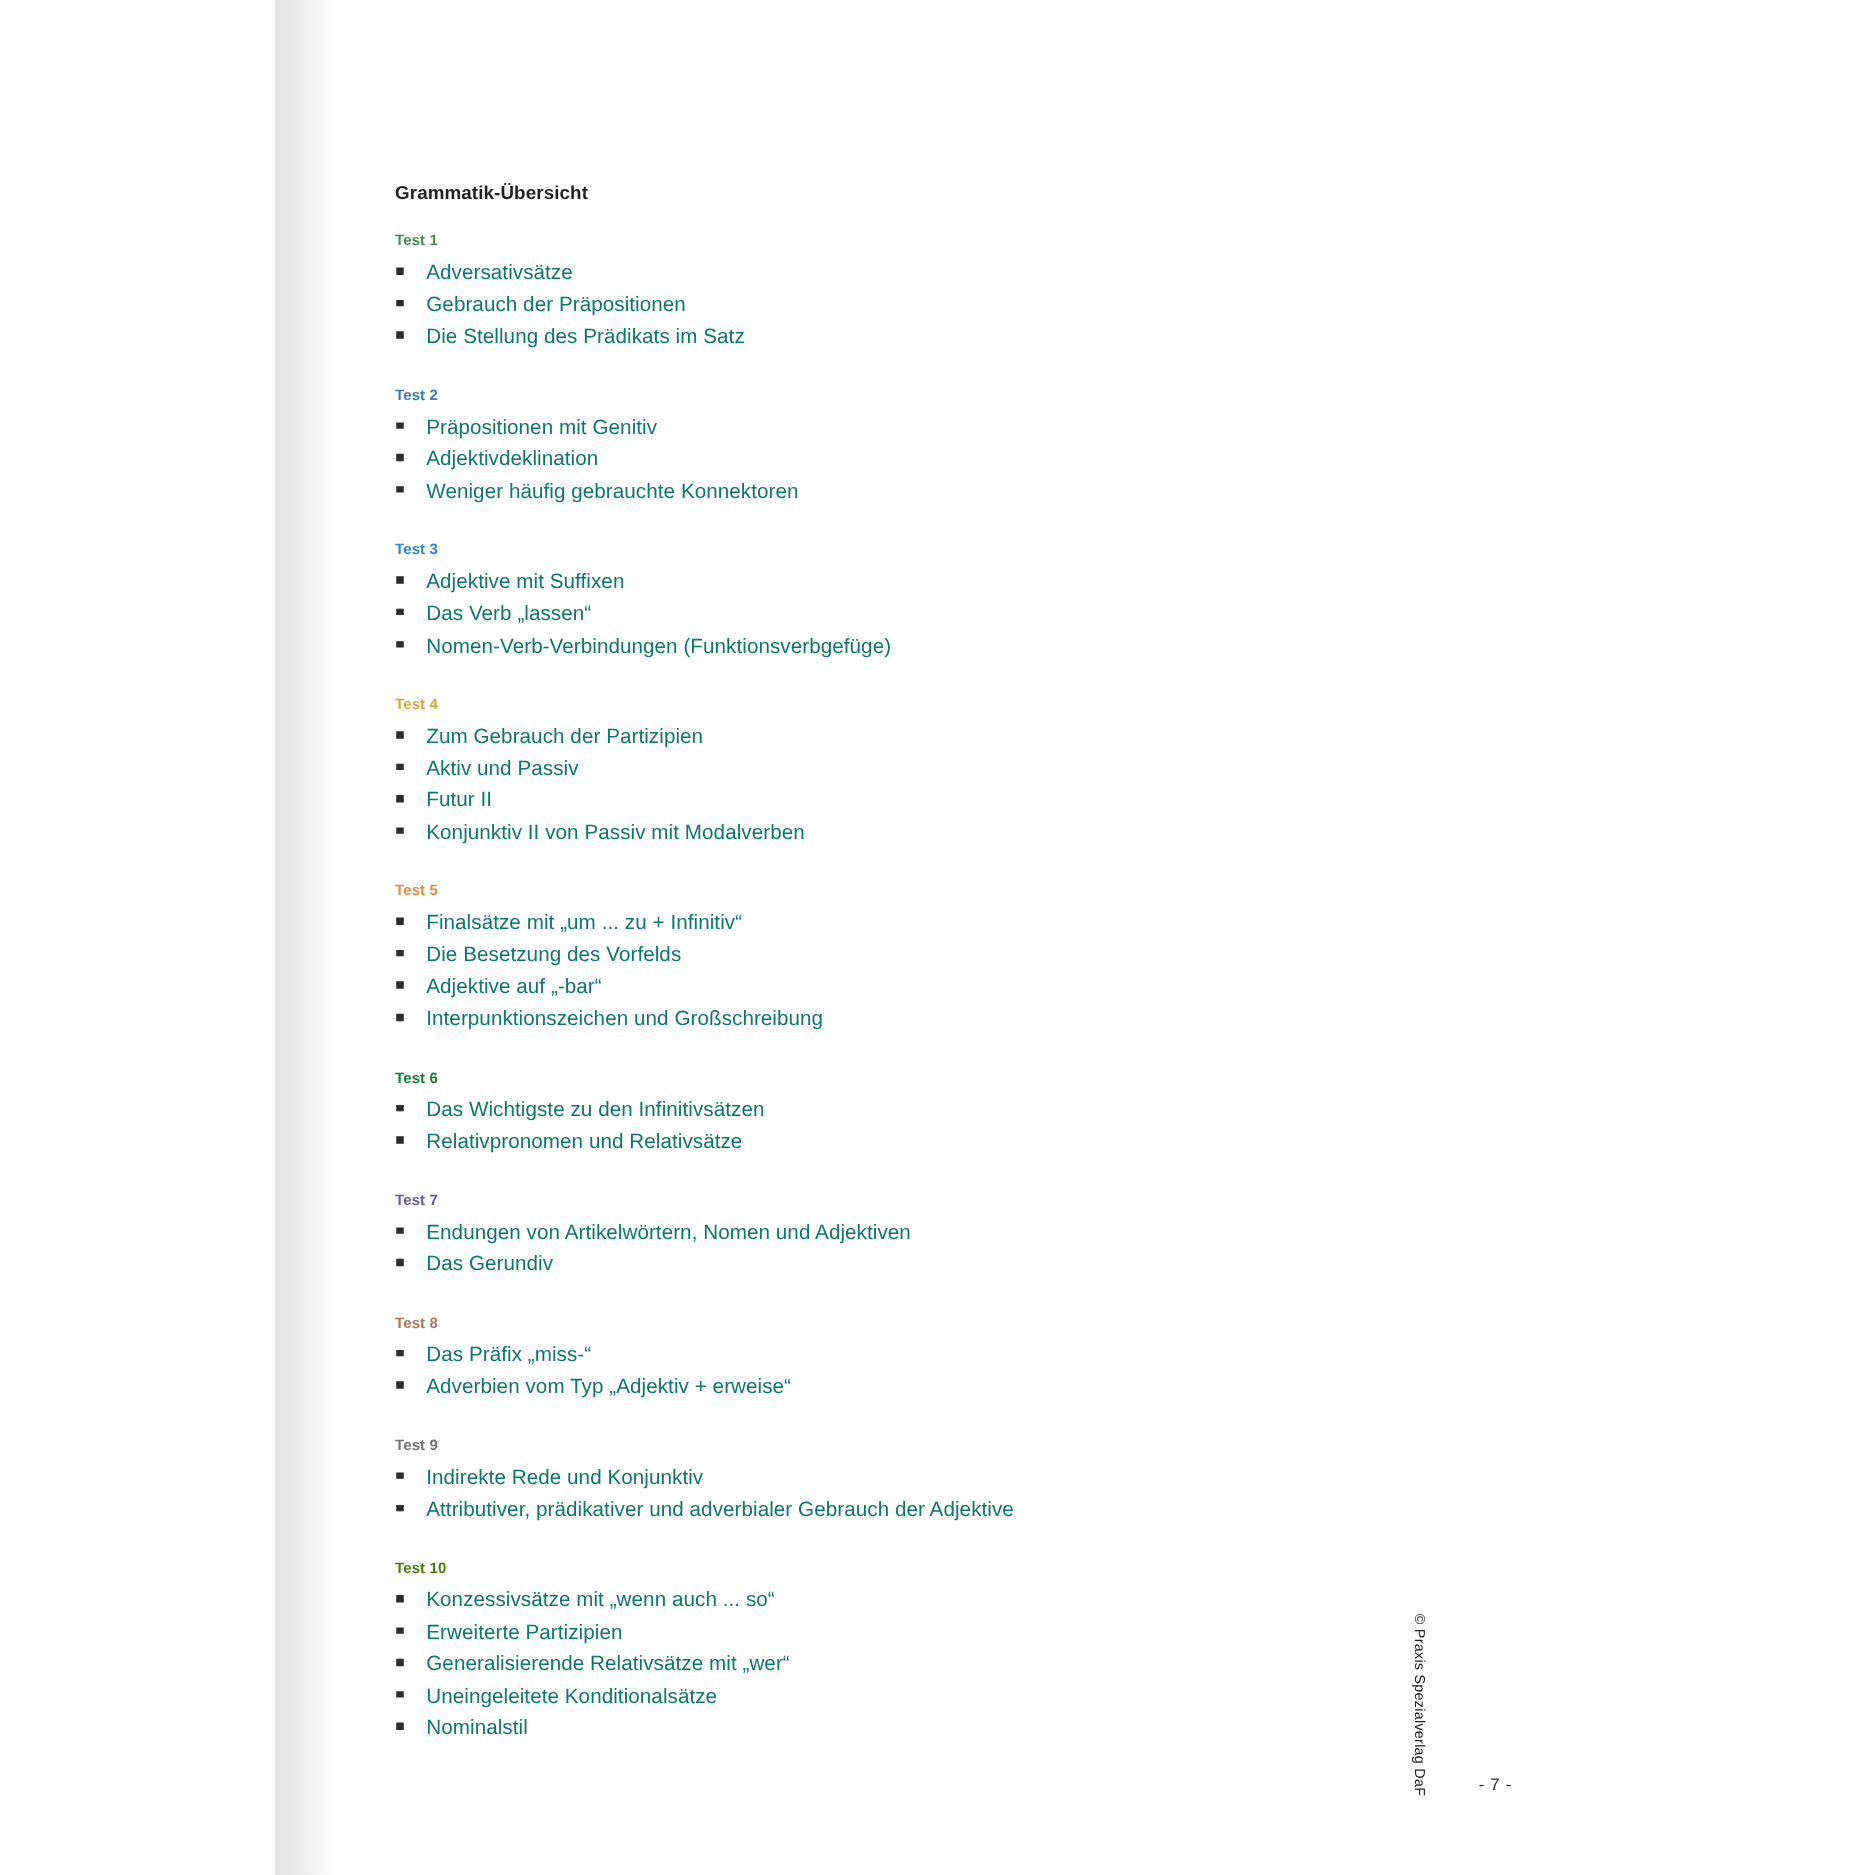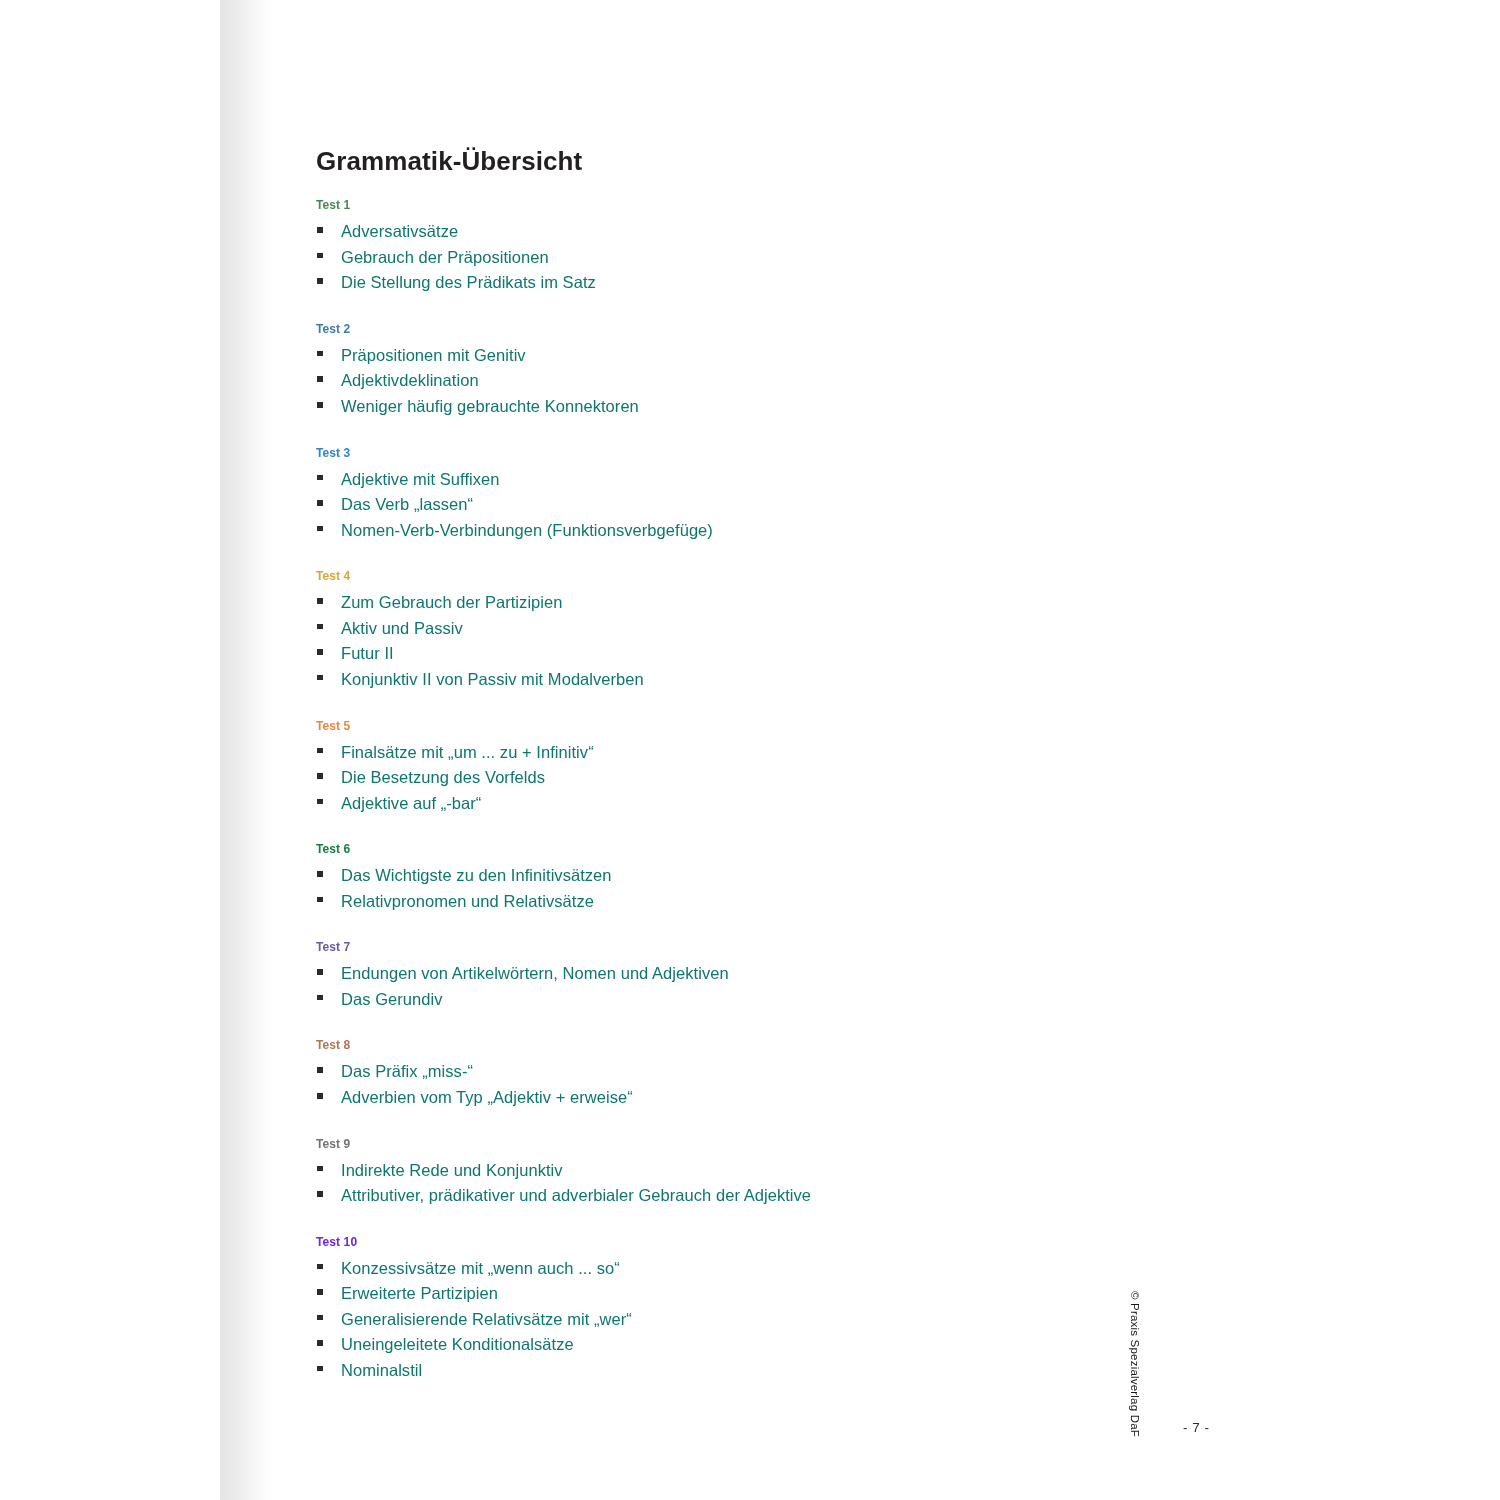--- a/index.html
+++ b/index.html
@@ -33,21 +33,21 @@
     height: 1500px;
     background: #ffffff;
   }
   #content {
     position: absolute;
     left: 316px;
     top: 146px;
     width: 880px;
   }
   #doc-title {
-    font-size: 26px;
+    font-size: 15px;
     font-weight: bold;
     color: #231f20;
     letter-spacing: 0.1px;
     margin: 0 0 21px 0;
     line-height: 1.2;
   }
   .test-block {
     margin: 0 0 26px 0;
   }
   .test-block:last-child { margin-bottom: 0; }
@@ -145,20 +145,21 @@
             <li><span class="bullet-square"></span><span>Futur II</span></li>
             <li><span class="bullet-square"></span><span>Konjunktiv II von Passiv mit Modalverben</span></li>
           </ul>
         </div>
         <div class="test-block">
           <div class="test-heading" style="color: rgb(224, 138, 69);">Test 5</div>
           <ul class="topic-list">
             <li><span class="bullet-square"></span><span>Finalsätze mit „um ... zu + Infinitiv“</span></li>
             <li><span class="bullet-square"></span><span>Die Besetzung des Vorfelds</span></li>
             <li><span class="bullet-square"></span><span>Adjektive auf „-bar“</span></li>
+            <li><span class="bullet-square"></span><span>Interpunktionszeichen und Großschreibung</span></li>
           </ul>
         </div>
         <div class="test-block">
           <div class="test-heading" style="color: #15803d;">Test 6</div>
           <ul class="topic-list">
             <li><span class="bullet-square"></span><span>Das Wichtigste zu den Infinitivsätzen</span></li>
             <li><span class="bullet-square"></span><span>Relativpronomen und Relativsätze</span></li>
           </ul>
         </div>
         <div class="test-block">
@@ -176,21 +177,21 @@
           </ul>
         </div>
         <div class="test-block">
           <div class="test-heading" style="color: #737373;">Test 9</div>
           <ul class="topic-list">
             <li><span class="bullet-square"></span><span>Indirekte Rede und Konjunktiv</span></li>
             <li><span class="bullet-square"></span><span>Attributiver, prädikativer und adverbialer Gebrauch der Adjektive</span></li>
           </ul>
         </div>
         <div class="test-block">
-          <div class="test-heading" style="color: #6d28d9;">Test 10</div>
+          <div class="test-heading" style="color: #4d7c0f;">Test 10</div>
           <ul class="topic-list">
             <li><span class="bullet-square"></span><span>Konzessivsätze mit „wenn auch ... so“</span></li>
             <li><span class="bullet-square"></span><span>Erweiterte Partizipien</span></li>
             <li><span class="bullet-square"></span><span>Generalisierende Relativsätze mit „wer“</span></li>
             <li><span class="bullet-square"></span><span>Uneingeleitete Konditionalsätze</span></li>
             <li><span class="bullet-square"></span><span>Nominalstil</span></li>
           </ul>
         </div>
       </div>
   </div>

